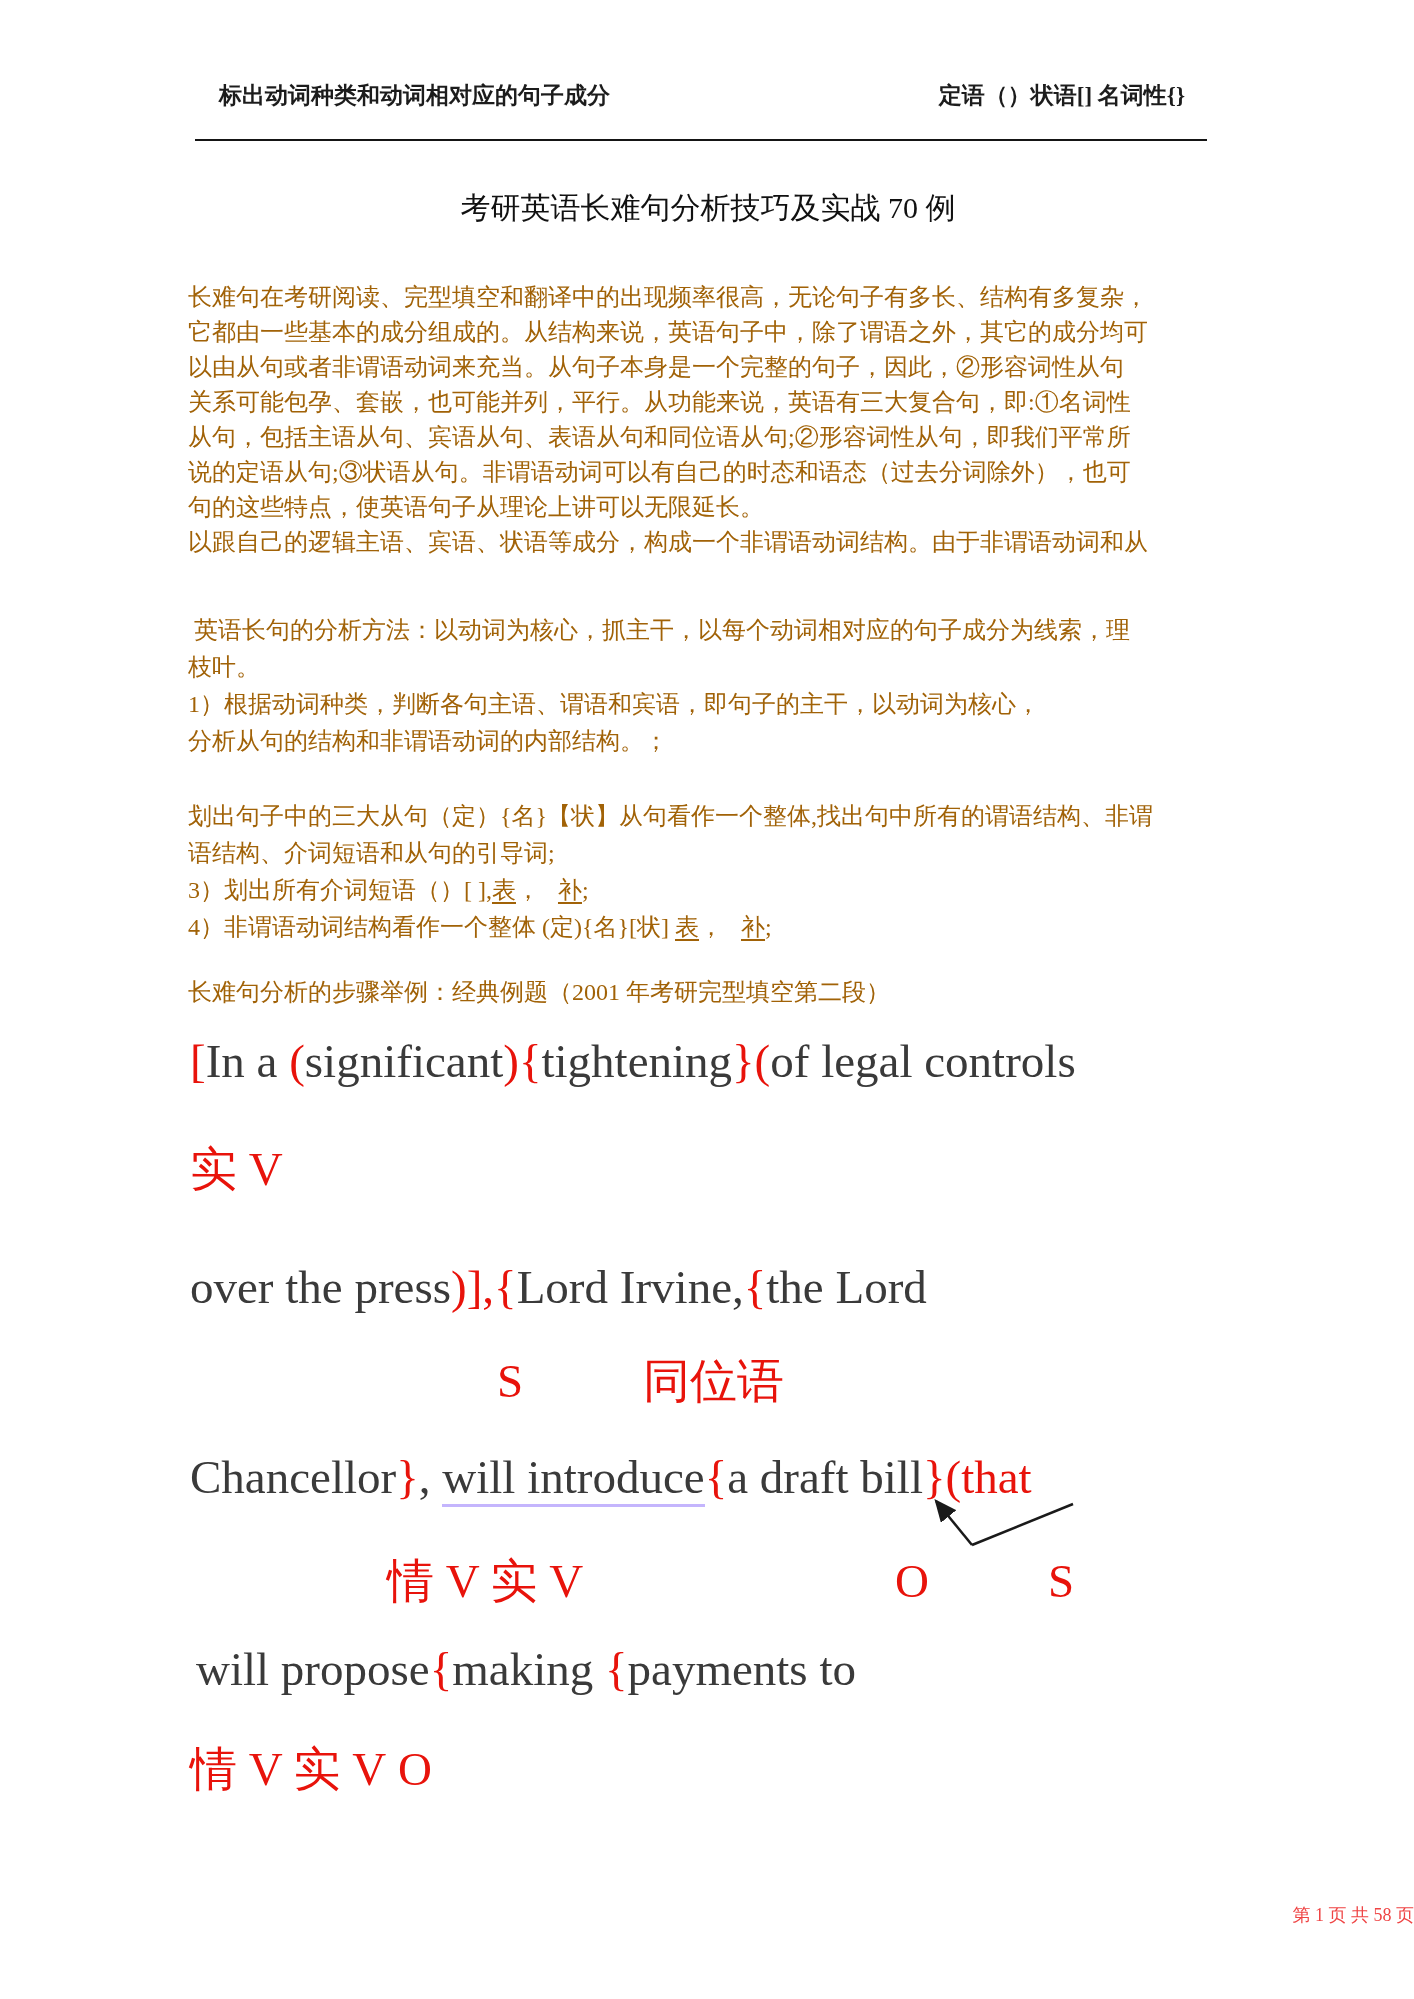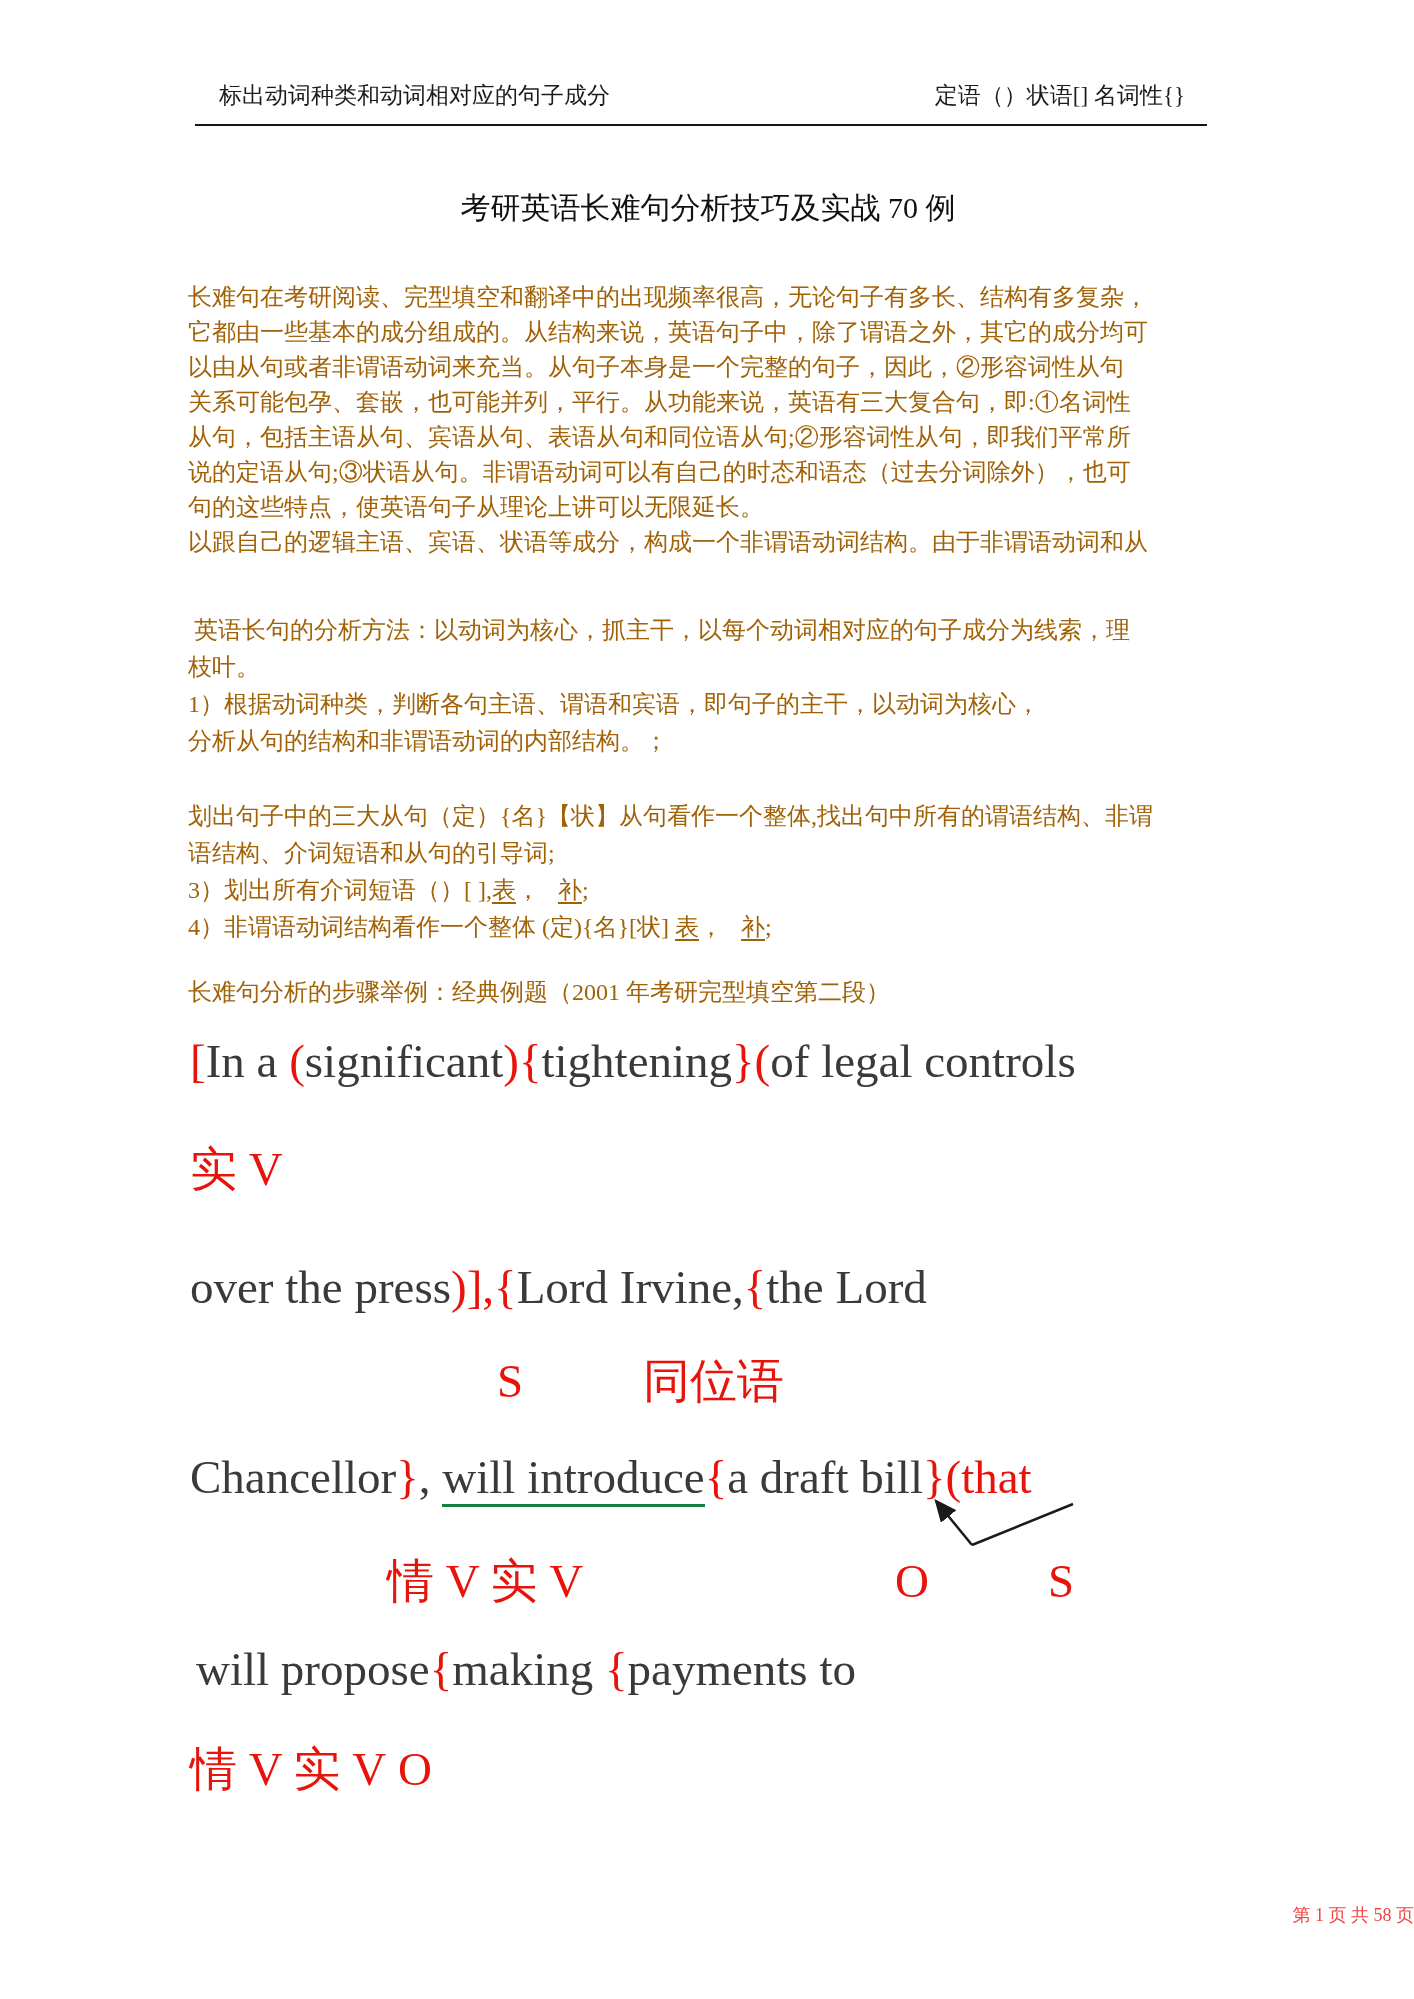--- a/index.html
+++ b/index.html
@@ -9,41 +9,41 @@
     background:#ffffff;
     margin:0 auto;
     font-family:"Liberation Serif","DejaVu Serif",serif;
     color:#3a3a3a;
     overflow:hidden;
   }
   .hdr{
     position:absolute;left:195px;top:80px;width:1012px;
     display:flex;justify-content:space-between;align-items:flex-end;
     border-bottom:2px solid #151515;
-    padding-bottom:13px;
-    font-weight:normal;font-size:23px;color:#1c1c1c;
+    padding-bottom:28px;
+    font-weight:bold;font-size:23px;color:#1c1c1c;
     white-space:pre;
   }
   .hdr .hleft{padding-left:24px;}
   .hdr .hright{padding-right:22px;}
   .doc-title{
     position:absolute;left:170px;top:188px;width:1076px;
     text-align:center;font-weight:normal;font-size:30px;color:#111;
     white-space:pre;
   }
   .para{position:absolute;left:188px;width:1076px;}
   .line{white-space:pre;font-size:24px;line-height:35px;color:#a16207;}
   .lh37 .line{line-height:37px;}
   .u{text-decoration:underline;text-underline-offset:4px;}
   .big{
     position:absolute;left:190px;
     font-size:47px;line-height:58px;color:#3a3a3a;white-space:pre;
   }
   .r{color:#e8130b;}
-  .ul-verb{border-bottom:3px solid #15803d;padding-bottom:1px;}
+  .ul-verb{border-bottom:3px solid #c4b5fd;padding-bottom:1px;}
   .ann{
     position:absolute;
     font-size:47px;color:#e8130b;white-space:pre;line-height:58px;
   }
   .arrow-wrap{position:absolute;left:915px;top:1488px;width:175px;height:72px;}
   .footer{
     position:absolute;left:0;top:1903px;width:100%;
     text-align:right;font-size:18px;color:#ef4444;white-space:pre;
   }
 </style>

